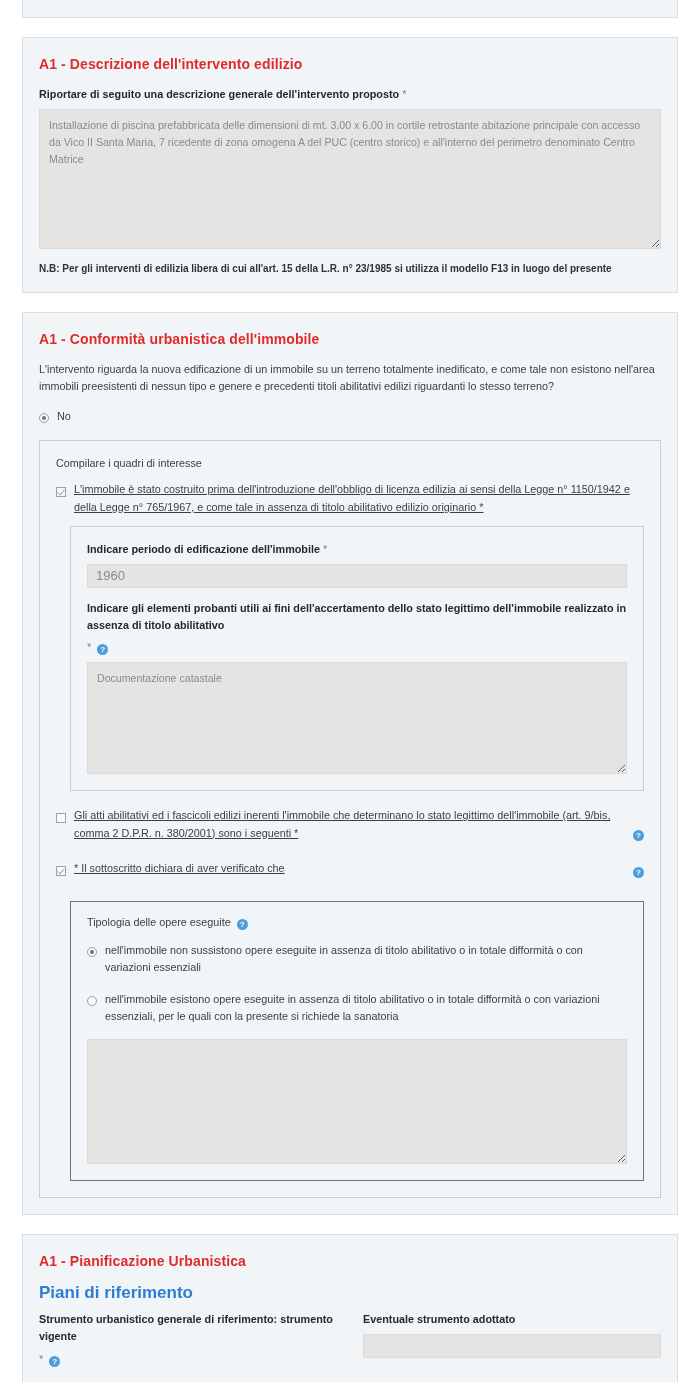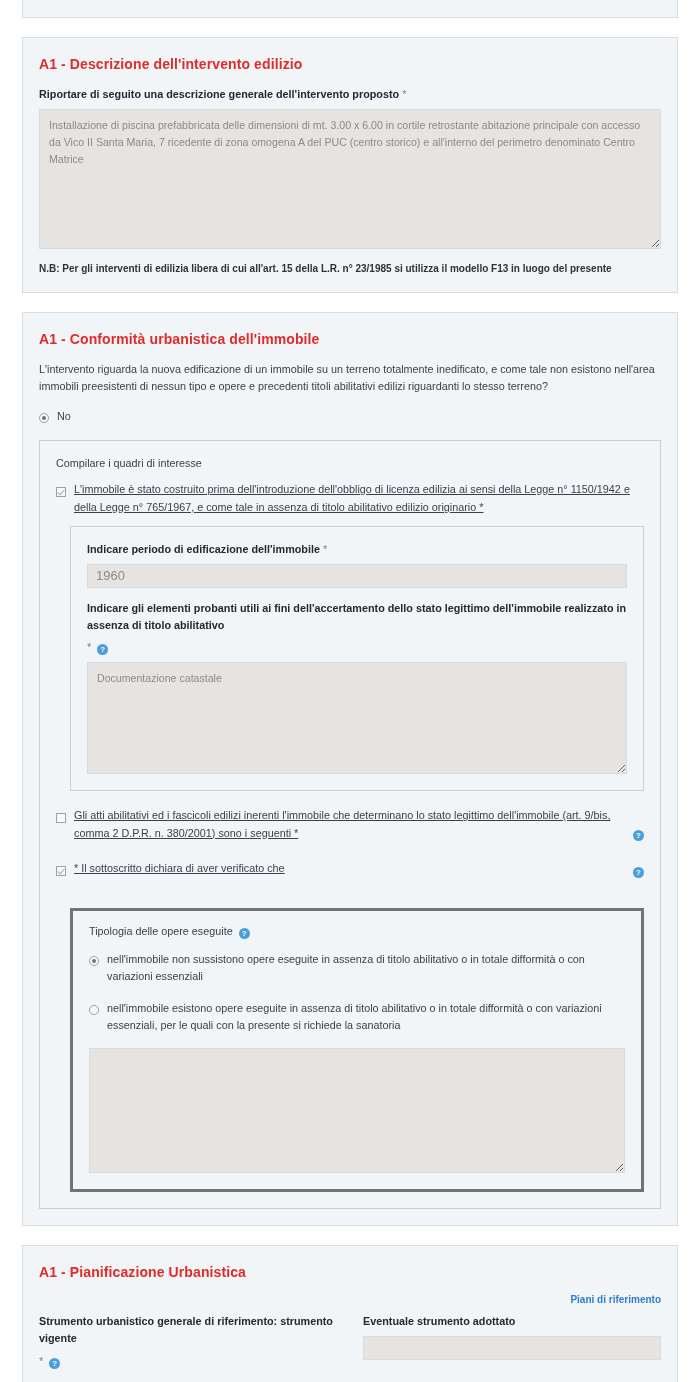--- a/index.html
+++ b/index.html
@@ -192,23 +192,23 @@
     box-sizing: border-box;
   }
   .panel-inner {
     border: 1px solid #c9ced2;
     background: transparent;
     padding: 14px 16px 16px 16px;
     margin: 10px 0 16px 14px;
     box-sizing: border-box;
   }
   .subpanel {
-    border: 3px solid #737373;
+    border: 1px solid #737373;
     padding: 14px 16px 16px 16px;
-    margin: 28px 0 0 14px;
+    margin: 21px 0 0 14px;
     box-sizing: border-box;
   }
   .panel-lead {
     font-size: 10.8px;
     color: #3a4248;
     margin-bottom: 12px;
   }
   .cb-row {
     display: flex;
     align-items: flex-start;
@@ -231,23 +231,22 @@
 
   
   .cols {
     display: flex;
     gap: 26px;
   }
   .col { flex: 1 1 0; min-width: 0; }
   .sub-head {
     color: #2f7dd1;
     font-weight: bold;
-    font-size: 10px;
+    font-size: 17px;
     margin-bottom: 8px;
-    text-align: right;
   }
   .gap-12 { height: 12px; }
 </style>
 </head>
 <body>
 
 <div class="page">
 
   <div class="card-remnant"></div>
 
@@ -260,21 +259,21 @@
     </div>
 
     <textarea class="txt-area ta-desc" style="">Installazione di piscina prefabbricata delle dimensioni di mt. 3.00 x 6.00 in cortile retrostante abitazione principale con accesso da Vico II Santa Maria, 7 ricedente di zona omogena A del PUC (centro storico) e all'interno del perimetro denominato Centro Matrice</textarea>
 
     <div class="note">N.B: Per gli interventi di edilizia libera di cui all'art. 15 della L.R. n° 23/1985 si utilizza il modello F13 in luogo del presente</div>
   </div>
 
   <div class="card">
     <div class="card-title">A1 - Conformità urbanistica dell'immobile</div>
 
-    <div class="para">L'intervento riguarda la nuova edificazione di un immobile su un terreno totalmente inedificato, e come tale non esistono nell'area immobili preesistenti di nessun tipo e opere e precedenti titoli abilitativi edilizi riguardanti lo stesso terreno?</div>
+    <div class="para">L'intervento riguarda la nuova edificazione di un immobile su un terreno totalmente inedificato, e come tale non esistono nell'area immobili preesistenti di nessun tipo e genere e precedenti titoli abilitativi edilizi riguardanti lo stesso terreno?</div>
 
 
     <div class="choice">
       <span class="ctl">
         <span class="radio checked"></span>
       </span>
       <span class="ctl-text">No</span>
     </div>
 
     <div class="panel">

